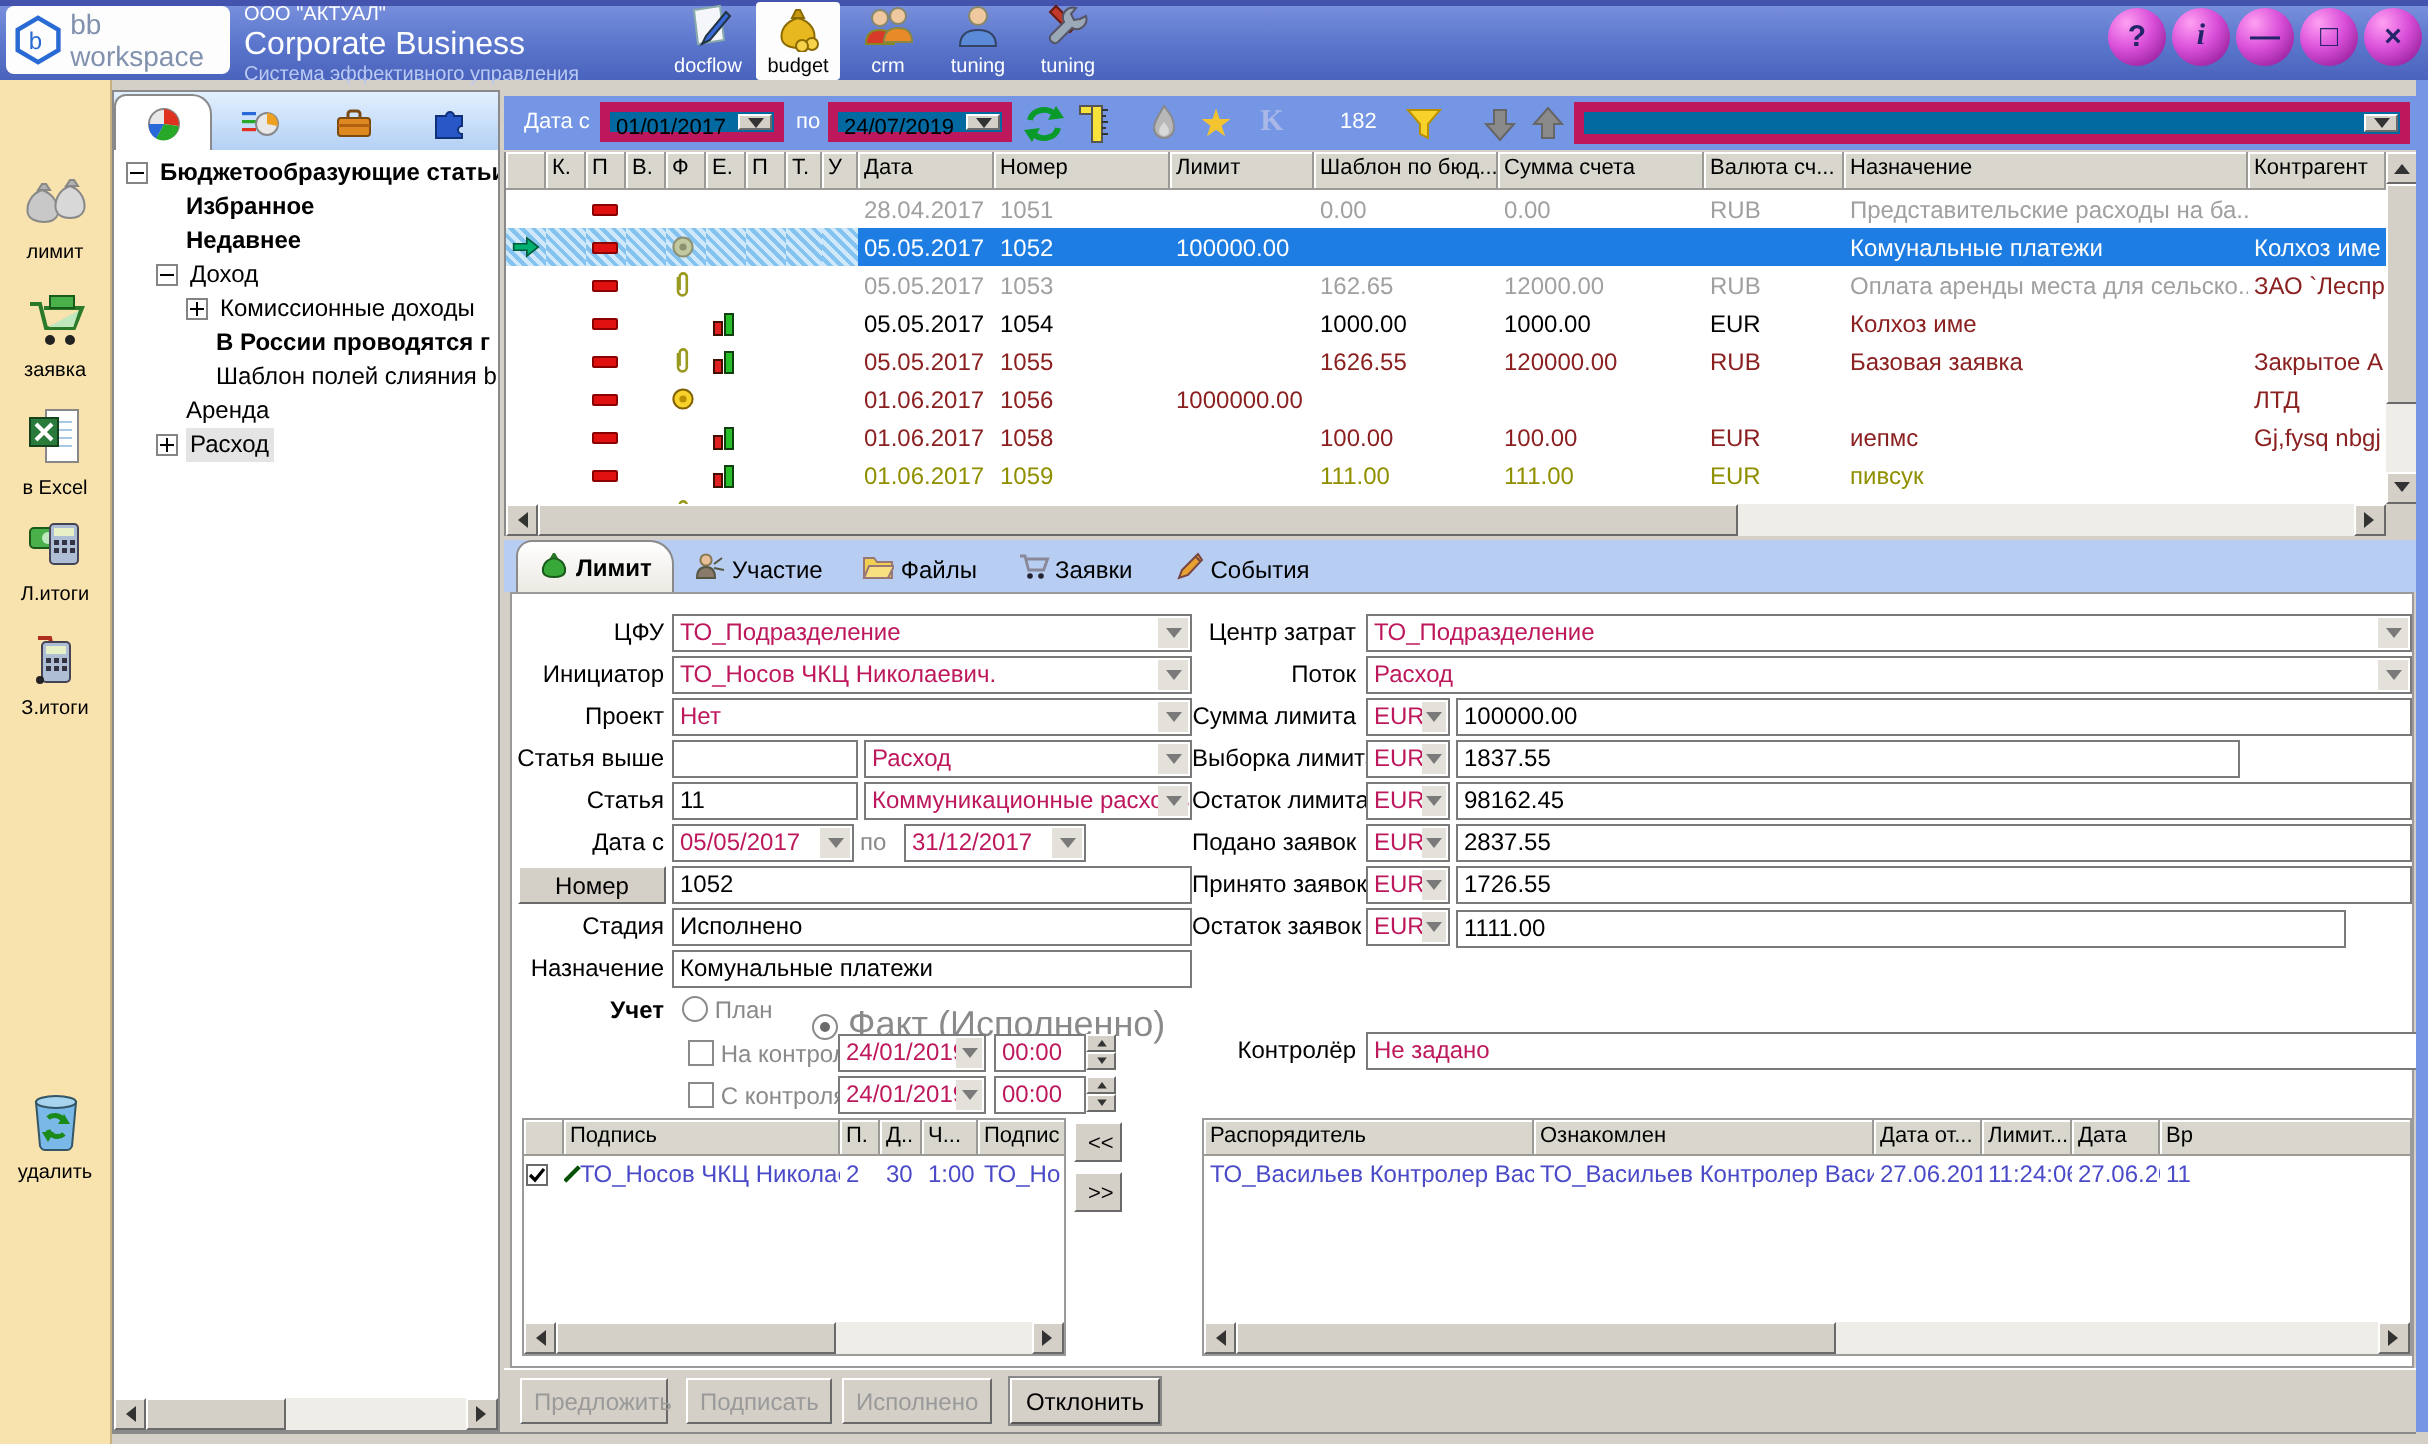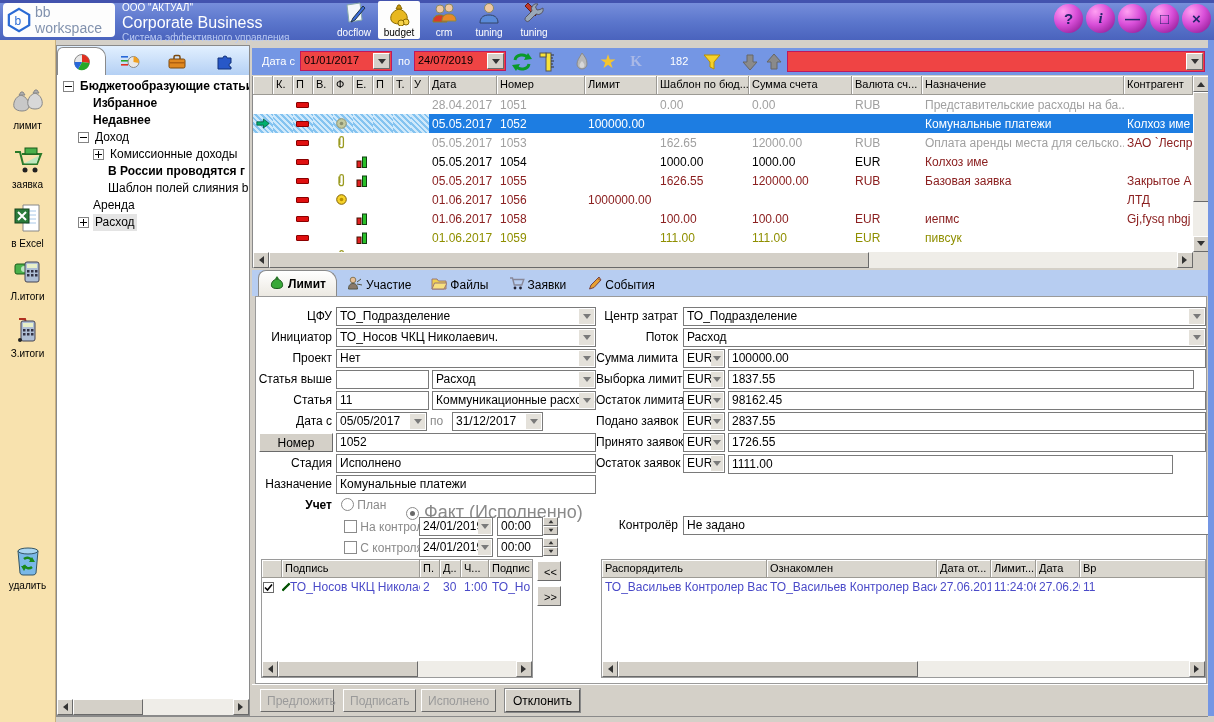--- a/index.html
+++ b/index.html
@@ -44,21 +44,21 @@
   .titem{height:17px;line-height:17px;white-space:nowrap;display:flex;align-items:center;font-size:12px;cursor:pointer}
   .titem .toggle{display:inline-block;width:9px;height:9px;border:1px solid #848484;background:#fff;position:relative;margin-right:4px;flex:none}
   .toggle i{position:absolute;left:1px;right:1px;top:4px;height:1px;background:#000}
   .toggle.plus b{position:absolute;top:1px;bottom:1px;left:4px;width:1px;background:#000}
   .titem.bold{font-weight:bold}
   .titem .tlabel{padding:0 2px}
   .titem.hl .tlabel{background:#e4e4e4}
   
   #filterbar{position:absolute;left:252px;top:48px;width:956px;height:27px;background:#7496e4}
   #filterbar .lbl{position:absolute;color:#fff;top:7px;font-size:11px}
-  .combo{position:absolute;background:#ef4444;border:1px solid #be185d;box-sizing:border-box;font-size:11px}
+  .combo{position:absolute;background:#0369a1;border:5px solid #be185d;box-sizing:border-box;font-size:11px}
   .combo .cval{position:absolute;left:3px;top:2px;right:18px;overflow:hidden;white-space:nowrap}
   .combo .cbtn{position:absolute;right:1px;top:1px;bottom:1px;width:15px;background:#d4d0c8;
     border:1px solid;border-color:#fff #6a6a6a #6a6a6a #fff;display:flex;align-items:center;justify-content:center}
   .tri{width:0;height:0;border:4px solid transparent;border-top:5px solid #333;margin-top:4px}
   .combo.dis .tri{border-top-color:#7a7a7a}
   .fbicon{position:absolute;top:2px;width:24px;height:23px;display:flex;align-items:center;justify-content:center}
   .fb-count{position:absolute;color:#fff;top:7px}
   .fb-k{font-family:"Liberation Serif",serif;font-weight:bold;color:#a9b8e6;font-size:15px}
   
   #grid{position:absolute;left:252px;top:76px;width:956px;height:192px;background:#fff;border-left:1px solid #8a8a8a}
@@ -88,21 +88,21 @@
   .t-down{width:0;height:0;border:4px solid transparent;border-top:5px solid #333;margin-bottom:-3px}
   
   #tabsbar{position:absolute;left:252px;top:270px;width:956px;height:26px;background:#b7cdf1;display:flex;align-items:flex-end;padding-left:6px;box-sizing:border-box}
   .dtab{height:23px;display:flex;align-items:center;gap:3px;padding:0 10px;cursor:pointer;font-size:12px;border-radius:8px 12px 0 0}
   .dtab.active{background:linear-gradient(180deg,#fff,#ece9e2);border:1px solid #8a8a8a;border-bottom:none;font-weight:bold;height:25px}
   
   #detail{position:absolute;left:255px;top:296px;width:952px;height:388px;background:#fff;border:1px solid #9a9a9a;box-sizing:border-box}
   .flabel{position:absolute;font-size:12px;text-align:right;white-space:nowrap}
   .field{position:absolute;background:#fff;border:1px solid #7a7a7a;box-sizing:border-box;font-size:12px;
      padding:1px 3px;height:19px;white-space:nowrap;overflow:hidden}
-  .field.gray{color:#000000}
+  .field.gray{color:#be185d}
   .nbutton{position:absolute;background:#d4d0c8;border:1px solid;border-color:#fff #6a6a6a #6a6a6a #fff;
      text-align:center;font-size:12px;height:19px;box-sizing:border-box;line-height:17px;cursor:pointer}
   .radio{display:inline-block;width:11px;height:11px;border:1px solid #8a8a8a;border-radius:50%;background:#fff;position:relative;vertical-align:-2px}
   .radio.on::after{content:"";position:absolute;left:3px;top:3px;width:5px;height:5px;border-radius:50%;background:#6a6a6a}
   .cb{display:inline-block;width:11px;height:11px;border:1px solid #8a8a8a;background:#fff;vertical-align:-2px}
   .graytxt{color:#8a8a8a}
   .spin{position:absolute;width:15px;height:19px}
   .spin div{height:9px;background:#d4d0c8;border:1px solid;border-color:#fff #6a6a6a #6a6a6a #fff;box-sizing:border-box;display:flex;align-items:center;justify-content:center}
   .spin .t-up,.spin .t-down{border-width:3px;border-bottom-width:4px;border-top-width:4px;transform:scale(.8)}
   
@@ -799,21 +799,21 @@
   <div id="moneyRows">
       <div class="flabel" style="left:340px;top:54px;width:82px">Сумма лимита</div>
       <div class="field gray" style="left:427px;top:52px;width:42px">EUR<span class="cbtn combo dis" style="position:absolute;right:1px;top:1px;bottom:1px;width:12px;border:none;display:flex;align-items:center;justify-content:center;background:#e4e1da">
           <span class="tri"></span>
         </span></div>
       <div class="field" style="left:472px;top:52px;width:478px">100000.00</div>
       <div class="flabel" style="left:340px;top:75px;width:82px">Выборка лимита</div>
       <div class="field gray" style="left:427px;top:73px;width:42px">EUR<span class="cbtn combo dis" style="position:absolute;right:1px;top:1px;bottom:1px;width:12px;border:none;display:flex;align-items:center;justify-content:center;background:#e4e1da">
           <span class="tri"></span>
         </span></div>
-      <div class="field" style="left:472px;top:73px;width:466px">1837.55</div>
+      <div class="field" style="left:472px;top:73px;width:392px">1837.55</div>
       <div class="flabel" style="left:340px;top:96px;width:82px">Остаток лимита</div>
       <div class="field gray" style="left:427px;top:94px;width:42px">EUR<span class="cbtn combo dis" style="position:absolute;right:1px;top:1px;bottom:1px;width:12px;border:none;display:flex;align-items:center;justify-content:center;background:#e4e1da">
           <span class="tri"></span>
         </span></div>
       <div class="field" style="left:472px;top:94px;width:478px">98162.45</div>
       <div class="flabel" style="left:340px;top:117px;width:82px">Подано заявок</div>
       <div class="field gray" style="left:427px;top:115px;width:42px">EUR<span class="cbtn combo dis" style="position:absolute;right:1px;top:1px;bottom:1px;width:12px;border:none;display:flex;align-items:center;justify-content:center;background:#e4e1da">
           <span class="tri"></span>
         </span></div>
       <div class="field" style="left:472px;top:115px;width:478px">2837.55</div>

